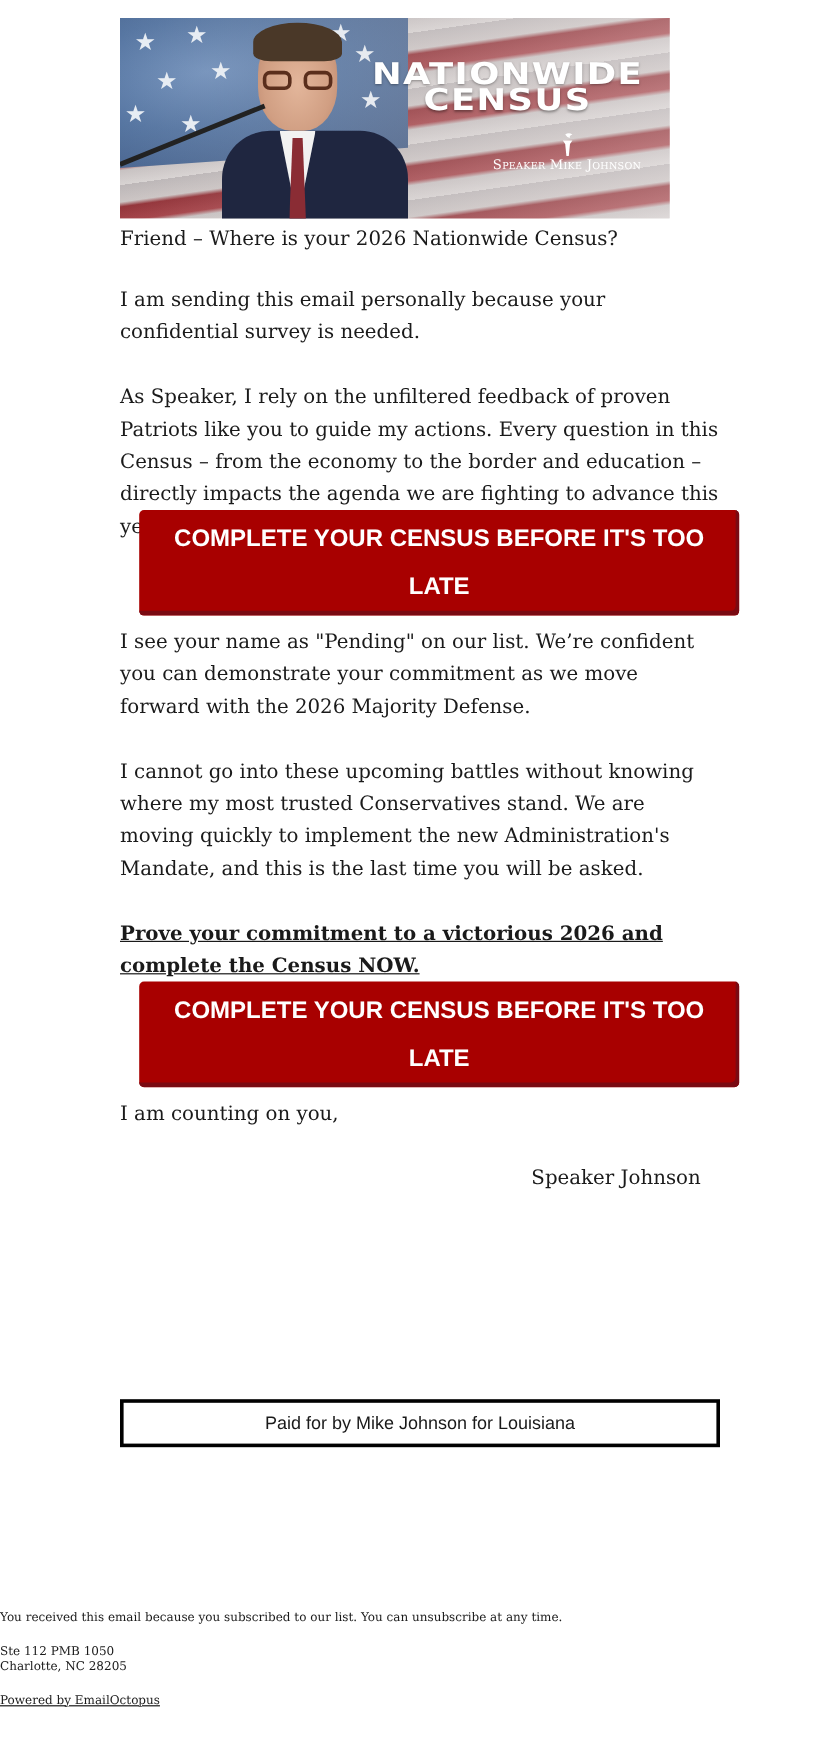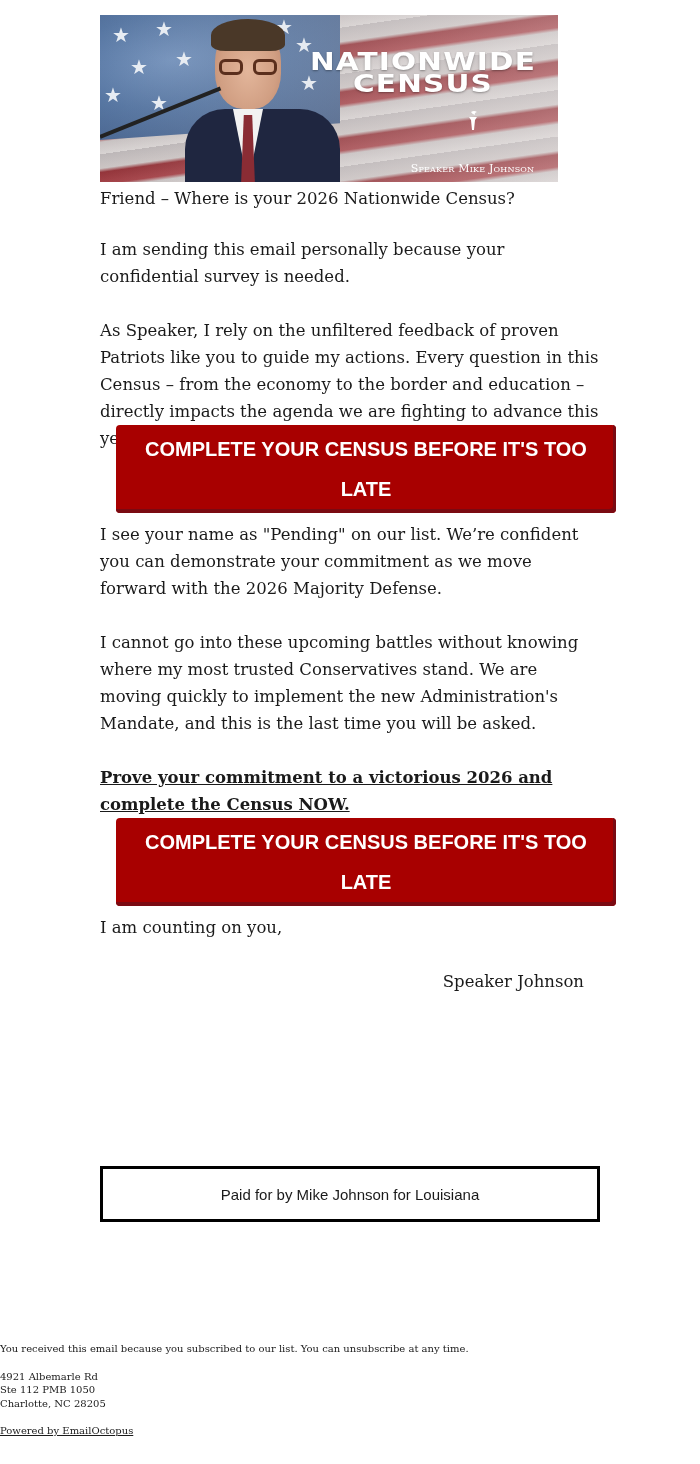--- a/index.html
+++ b/index.html
@@ -71,21 +71,20 @@
     text-shadow: 0 1px 2px rgba(0,0,0,0.35);
     transform: scaleX(1.18); transform-origin: center;
   }
   .banner .torch {
     position: absolute; left: 365px; top: 95px; width: 16px; height: 22px;
   }
   .banner .byline {
     position: absolute; left: 300px; top: 116px; width: 145px; text-align: center;
     font-family: "DejaVu Serif", serif; color: #ffffff; font-size: 11px; letter-spacing: 0.2px;
     font-variant: small-caps;
-    margin-top: 31px;
   }
 
   
   .p {
     font-size: 16.5px; line-height: 27px; color: #1a1a1a; width: 500px;
   }
   .p1 { position: absolute; left: 100px; top: 185px; }
   .p2 { position: absolute; left: 100px; top: 236px; }
   .p3 { position: absolute; left: 100px; top: 317px; }
   .p4 { position: absolute; left: 100px; top: 521px; }
@@ -99,21 +98,21 @@
     background: #a80000; border-radius: 4px;
     box-shadow: inset -3px -4px 0 #7a0a12;
     display: flex; align-items: center; justify-content: center; text-align: center;
     color: #ffffff; font-family: "Liberation Sans", "DejaVu Sans", sans-serif; font-weight: bold;
     font-size: 20px; line-height: 40px; padding: 0 26px; cursor: pointer; text-decoration: none; margin-left: 16px;
   }
   .cta1 { top: 425px; }
   .cta2 { top: 818px; }
 
   .paid-box {
-    position: absolute; left: 100px; top: 1166px; width: 500px; height: 56px;
+    position: absolute; left: 100px; top: 1166px; width: 500px; height: 40px;
     border: 3px solid #000000; display: flex; align-items: center; justify-content: center;
     font-family: "Liberation Sans", "DejaVu Sans", sans-serif; font-size: 15px; color: #1a1a1a;
   }
 
   .footer {
     position: absolute; left: 0; top: 1342px; width: 572px;
     font-family: "DejaVu Serif", "Liberation Serif", serif; font-size: 10px; line-height: 13.5px; color: #1a1a1a;
   }
   .footer .notice { margin-bottom: 14px; }
   .footer .addr div { line-height: 13.5px; }
@@ -180,18 +179,17 @@
 <div class="p p7">I am counting on you,</div>
 <div class="p p8">Speaker Johnson</div>
 
 <div class="paid-box">
   <span>Paid for by Mike Johnson for Louisiana</span>
 </div>
 
 <div class="footer">
   <div class="notice">You received this email because you subscribed to our list. You can unsubscribe at any time.</div>
   <div class="addr">
-    <div>4921 Albemarle Rd</div>
     <div>Ste 112 PMB 1050</div>
     <div>Charlotte, NC 28205</div>
   </div>
   <a class="powered">Powered by EmailOctopus</a>
 </div>
 
 </body></html>

